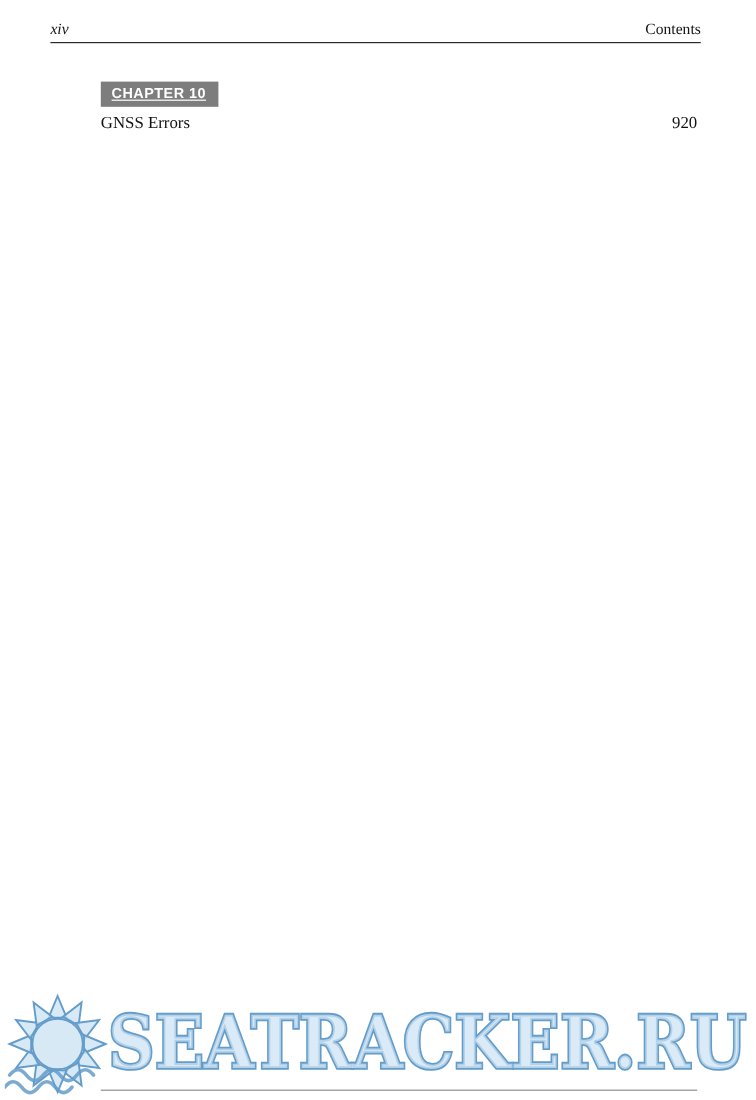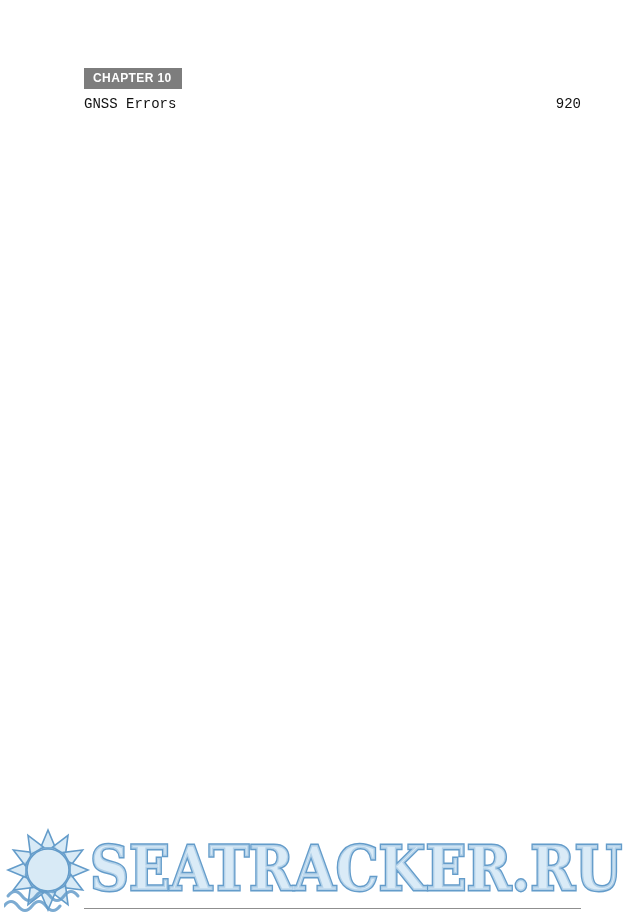--- a/index.html
+++ b/index.html
@@ -37,24 +37,25 @@
   .badge{
     display:inline-block;
     background:var(--badge-bg);
     color:#ffffff;
     font-family:"Liberation Sans", sans-serif;
     font-weight:bold;
     font-size:12px;
     letter-spacing:.4px;
     padding:3px 10px 4px 9px;
     margin-bottom:7px;
+    text-decoration:underline;
   }
   .title-row{
     display:flex;justify-content:space-between;align-items:flex-end;
-    font-family:Liberation Mono, monospace;
+    font-family:Liberation Serif, serif;
     font-size:14px;
     margin-bottom:6px;
     color:#111;
   }
   .row{
     display:flex;align-items:flex-end;
     font-size:13.5px;
     line-height:17px;
   }
   .row .page{flex:0 0 auto;text-align:right;padding-left:8px;white-space:nowrap;}
@@ -91,20 +92,24 @@
     font-family:"DejaVu Serif", serif;
     font-weight:bold;
     font-size:61px;
   }
 </style>
 </head>
 <body>
 
 <div class="page">
 
+  <div class="header">
+    <span class="folio">xiv</span>
+    <span class="contents-label">Contents</span>
+  </div>
 
   <div id="toc" class="toc">
       <div class="chapter"><div class="badge">CHAPTER 10</div><div class="title-row">
           <div class="ct">GNSS Errors</div>
           <div class="cp">920</div>
         </div><div class="row lvl1">
           <div class="page">619</div>
         </div></div>
     </div>
 

